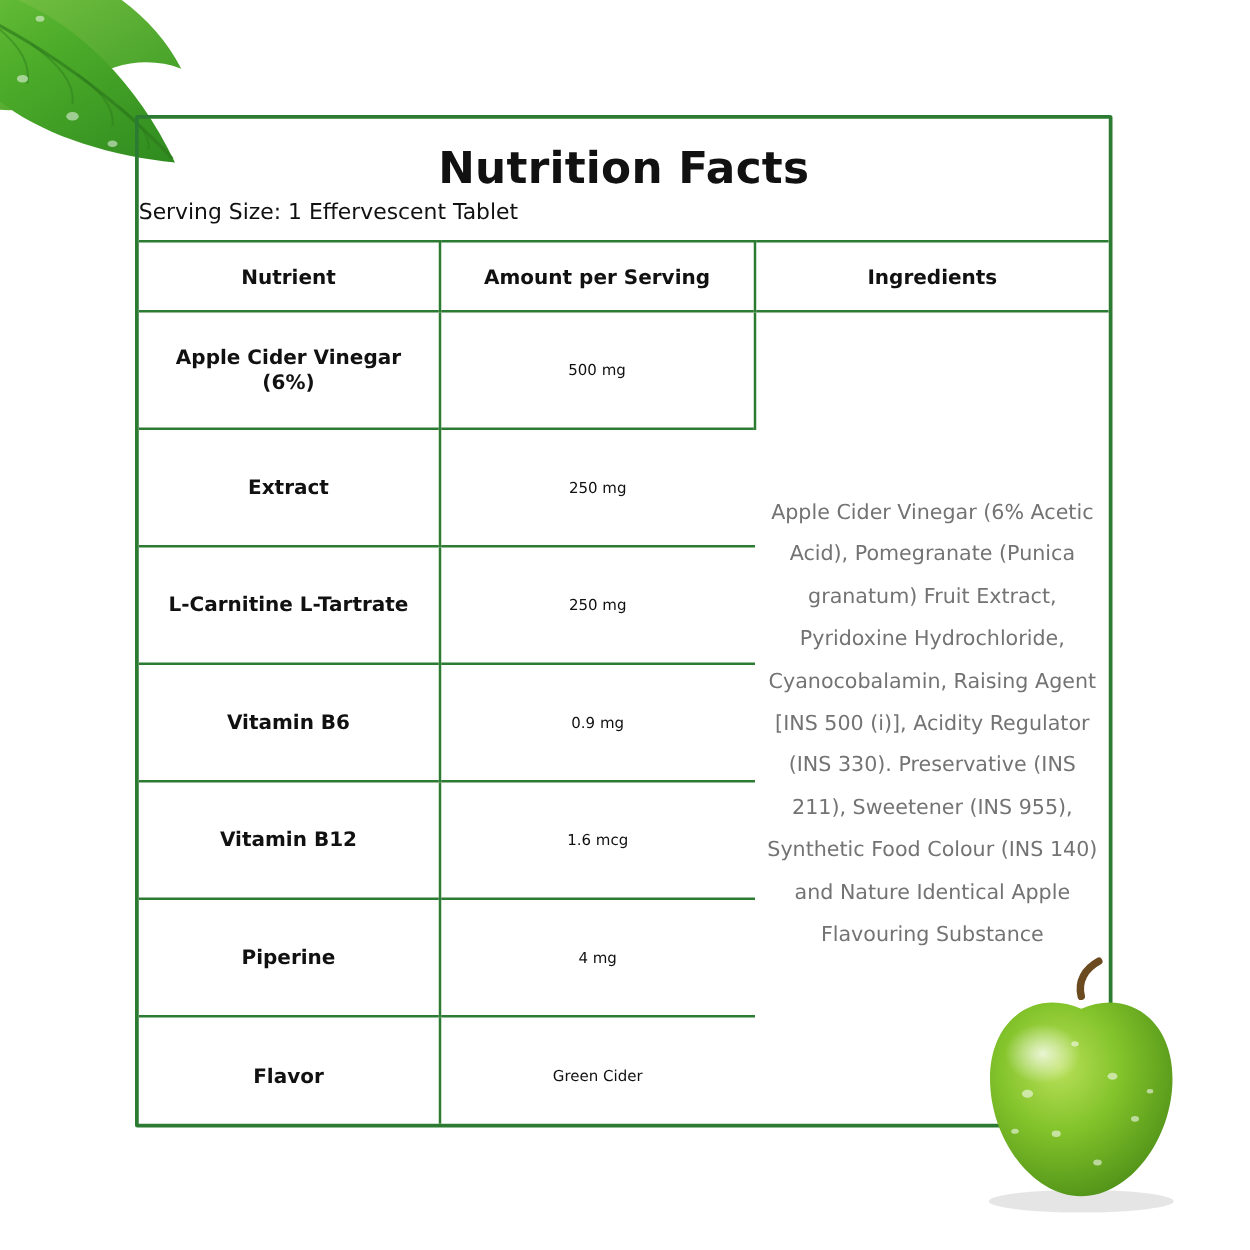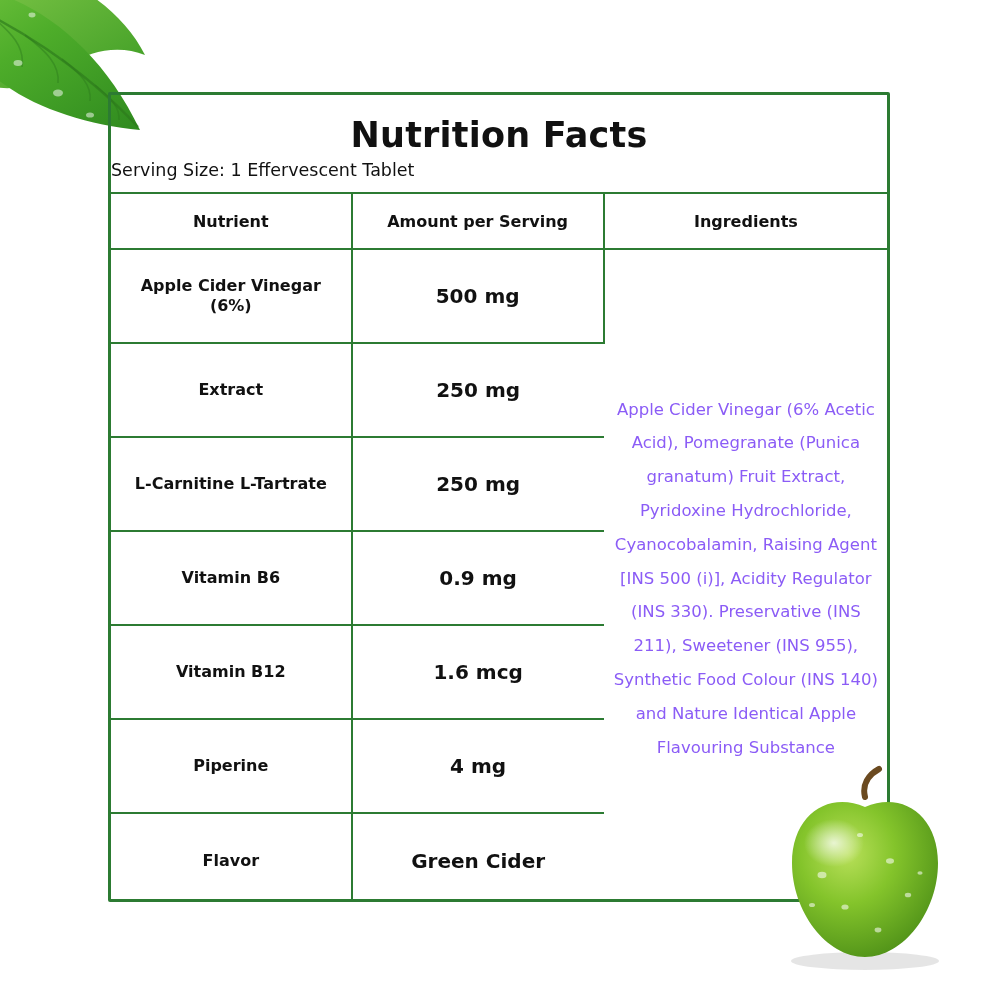--- a/index.html
+++ b/index.html
@@ -88,32 +88,32 @@
     height: 56px;
   }
   table.nf td.nutrient {
     font-size: 16px;
     font-weight: bold;
     line-height: 1.25;
     height: 94px;
     margin-left: 19px;
   }
   table.nf td.amount {
-    font-size: 20px;
-    font-weight: bold;
+    font-size: 12px;
+    font-weight: normal;
     height: 94px;
   }
   td.ingredients {
     font-size: 16.5px;
     font-weight: normal;
     line-height: 2.05;
     text-align: center;
     vertical-align: top;
     padding: 14px 14px 0 14px;
-    color: #8b5cf6;
+    color: #737373;
   }
 
   .col-nutrient { width: 31%; }
   .col-amount   { width: 32.5%; }
   .col-ingr     { width: 36.5%; }
 </style>
 </head>
 <body>
 
 <div class="leaf-wrap">

